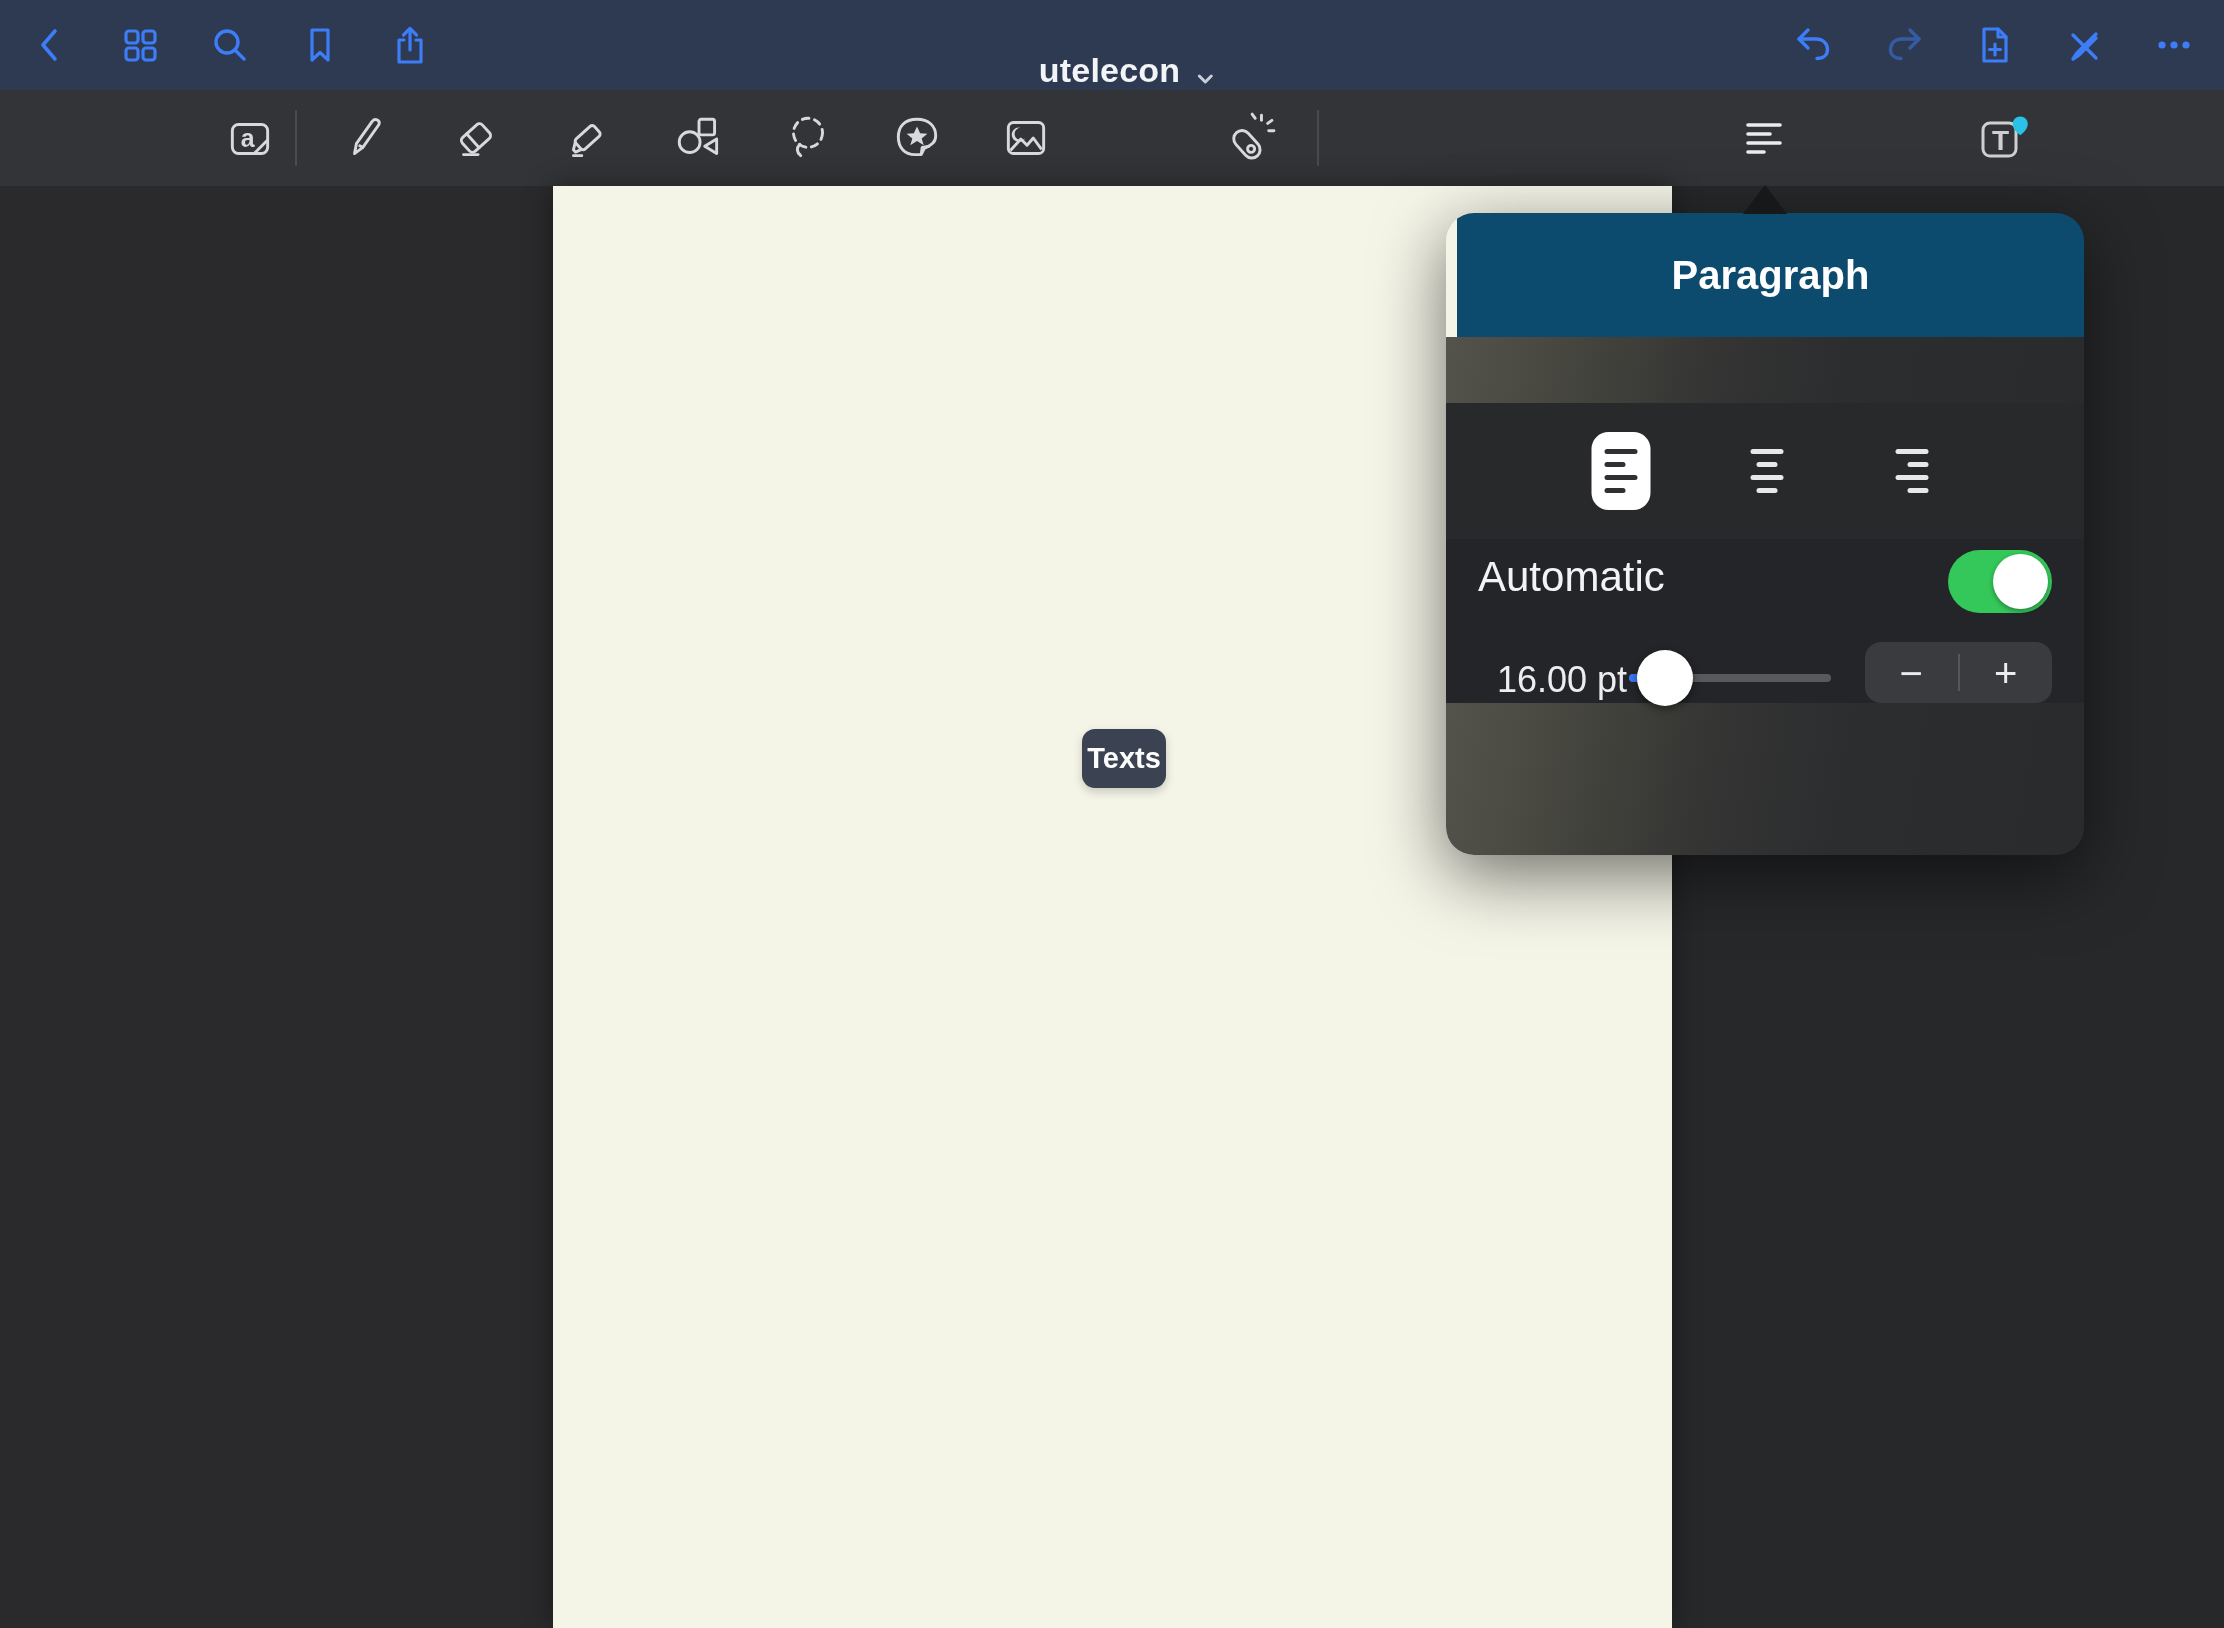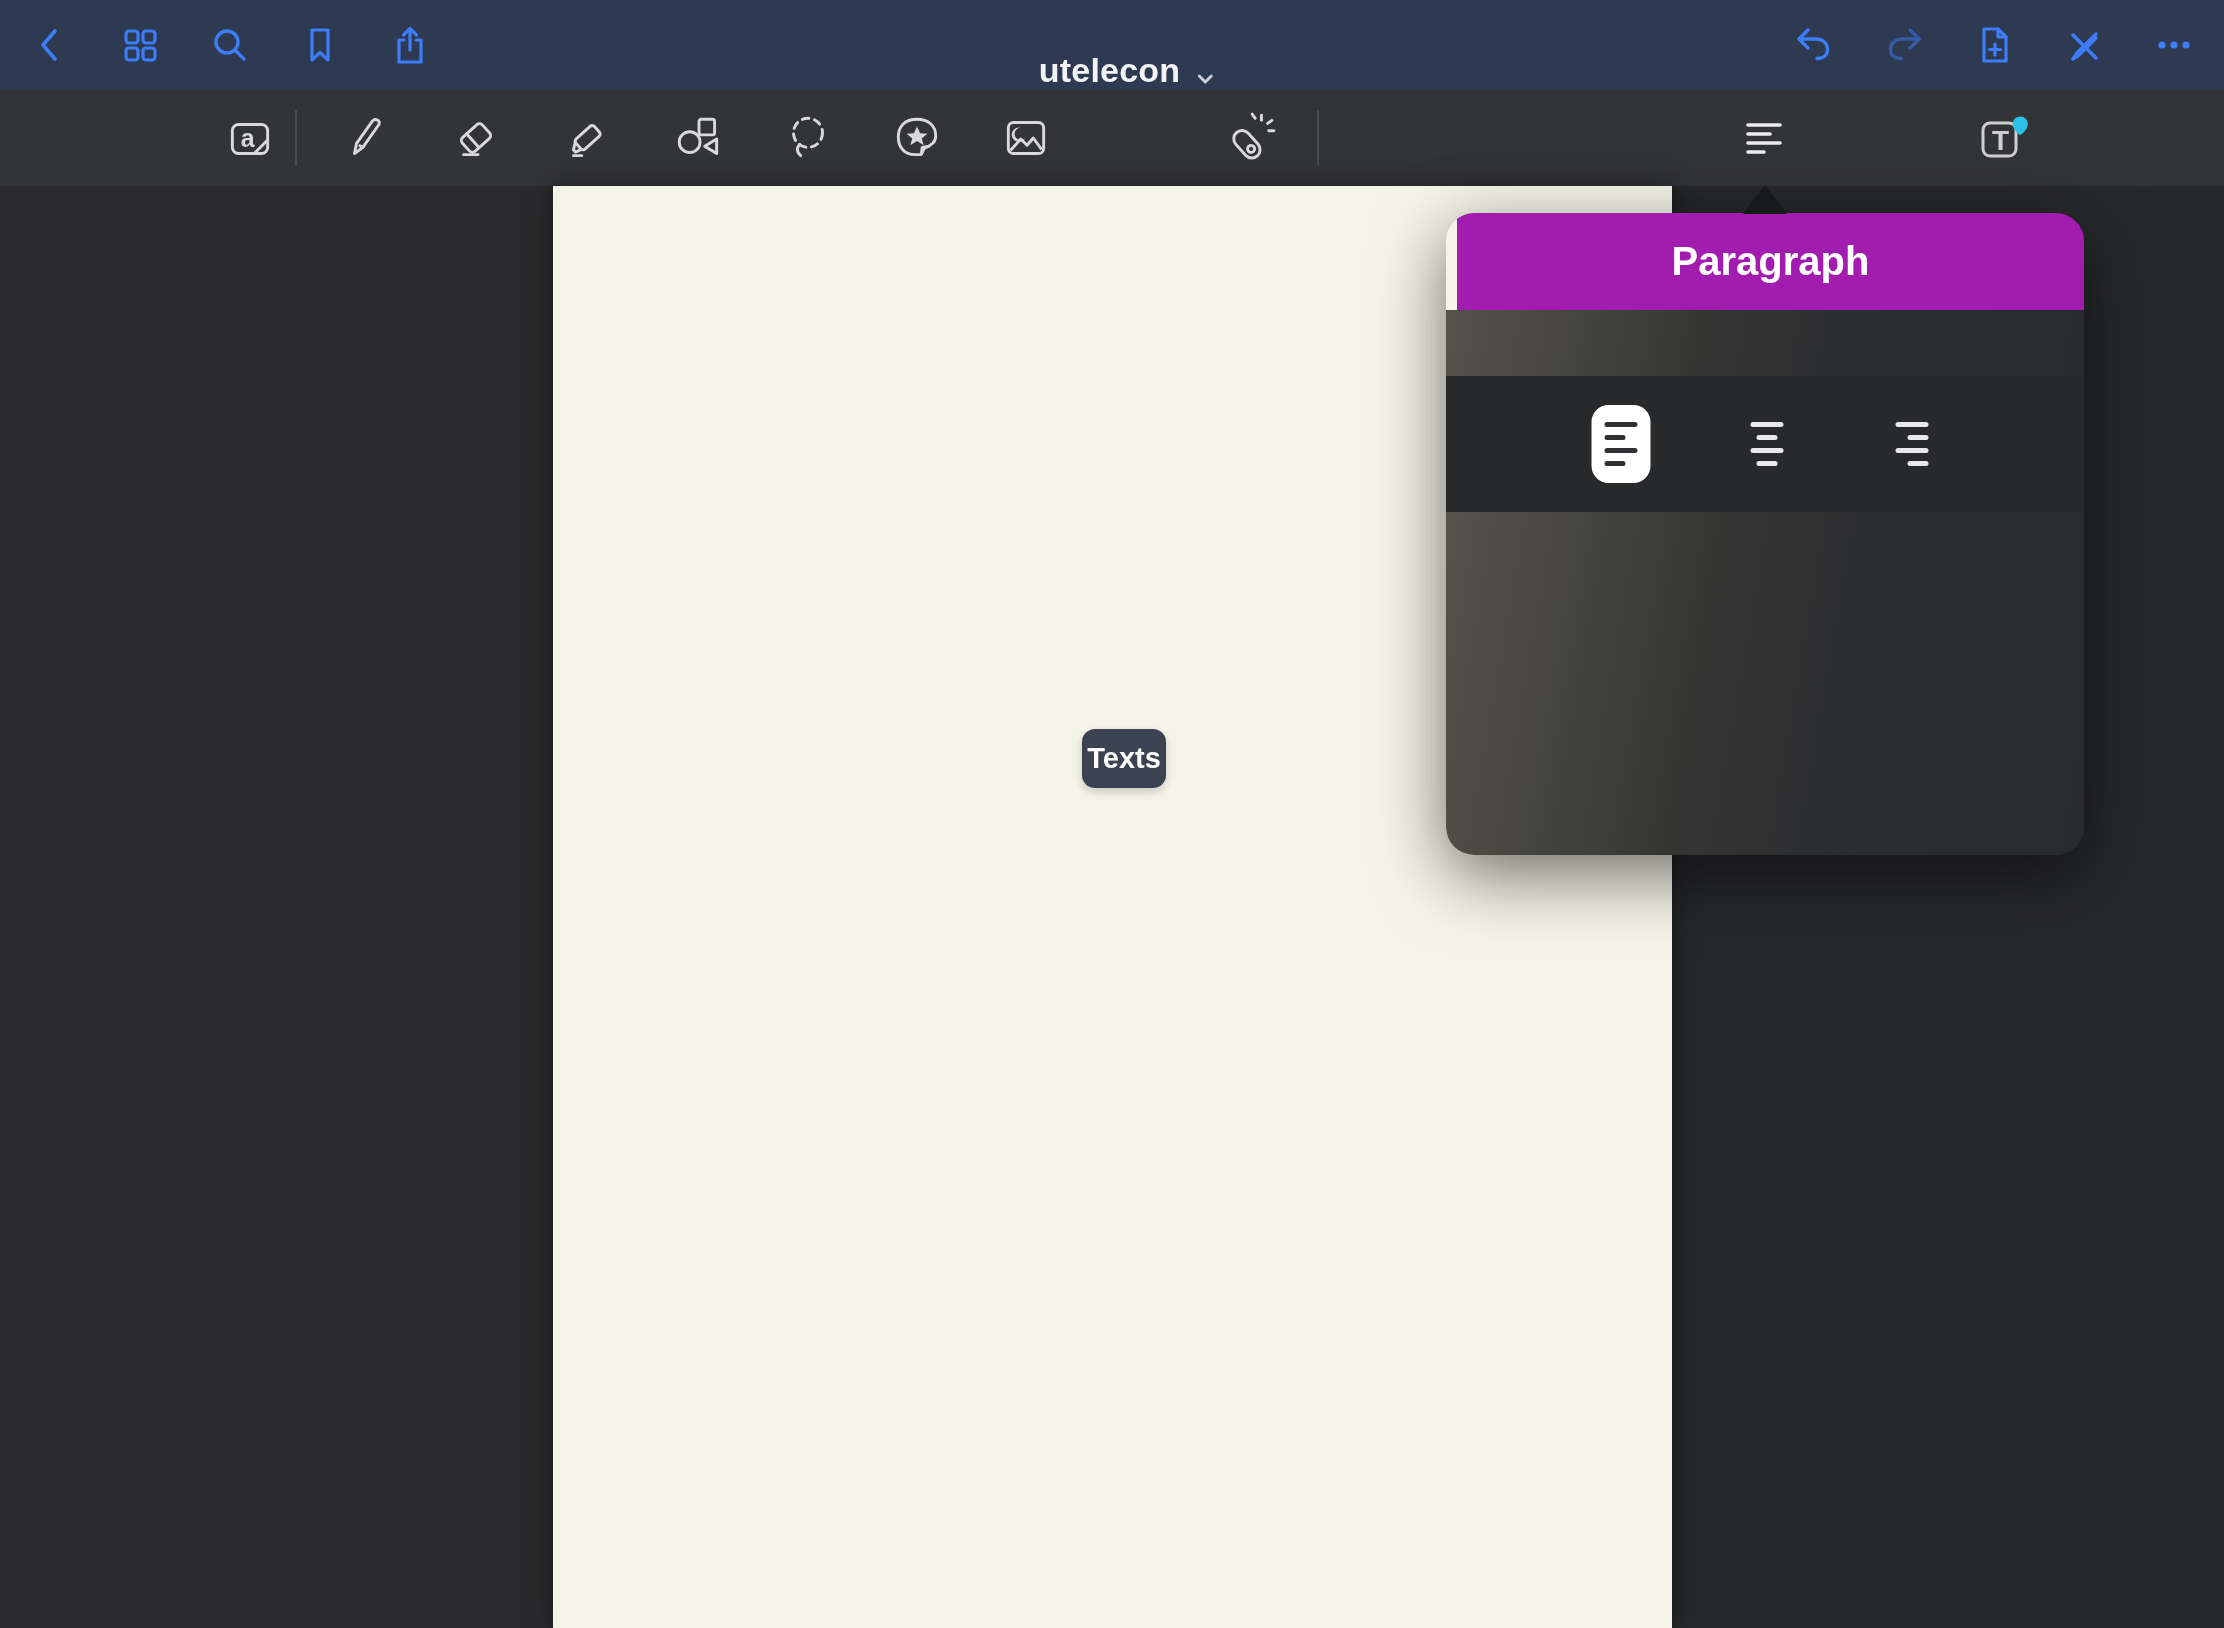--- a/index.html
+++ b/index.html
@@ -49,21 +49,21 @@
              border-radius:13px;color:#FDFDFD;font-size:29px;display:flex;align-items:center;
              justify-content:center;box-shadow:0 4px 10px rgba(0,0,0,.18);font-weight:bold;}
 
   
   .pop-arrow{position:absolute;left:1743px;top:185px;width:0;height:0;
              border-left:22px solid transparent;border-right:22px solid transparent;
              border-bottom:29px solid #17181A;z-index:30;}
   .popover{position:absolute;left:1446px;top:213px;width:638px;height:642px;border-radius:28px;
            overflow:hidden;display:flex;flex-direction:column;z-index:29;
            box-shadow:0 20px 70px rgba(0,0,0,.55);}
-  .pop-header{height:97px;background:#a21caf;display:flex;align-items:center;justify-content:center;margin-left:11px;}
+  .pop-header{height:124px;background:#0c4a6e;display:flex;align-items:center;justify-content:center;margin-left:11px;}
   .pop-title{color:#FEFEFE;font-size:40px;font-weight:600;}
   .band{background:linear-gradient(100deg,#54534B 0%,#474740 18%,#353534 40%,#2C2D2F 62%,#2A2B2D 100%);}
   .band-a{height:66px;}
   .band-b{height:118px;position:relative;}
   .band-c{flex:1;}
   .section-label{position:absolute;left:32px;bottom:14px;color:#94938C;font-size:30px;letter-spacing:1.5px;}
 
   .align-row{height:136px;background:#28292B;display:flex;align-items:center;}
   .align-btn{position:absolute;transform:translateX(-50%);width:59px;height:78px;border:0;background:transparent;
              border-radius:17px;display:flex;flex-direction:column;justify-content:center;gap:8px;padding:0 13px;
@@ -320,17 +320,35 @@
       </button>
       <button class="align-btn a-right" style="left:466px">
         <span class="ln w1"></span>
           <span class="ln w2"></span>
           <span class="ln w1"></span>
           <span class="ln w2"></span>
       </button>
     </div>
 
 
+    <div class="controls">
+      <span class="auto-label">Automatic</span>
+      <button class="toggle" aria-checked="true">
+        <span class="knob"></span>
+      </button>
+
+      <span class="spacing-value">16.00 pt</span>
+      <div class="slider">
+        <div class="track"></div>
+        <div class="fill"></div>
+        <div class="thumb"></div>
+      </div>
+      <div class="stepper">
+        <button class="step-btn">−</button>
+        <div class="step-div"></div>
+        <button class="step-btn">+</button>
+      </div>
+    </div>
 
     <div class="band band-c"></div>
   </div>
 
 </div>
 
 </body></html>

